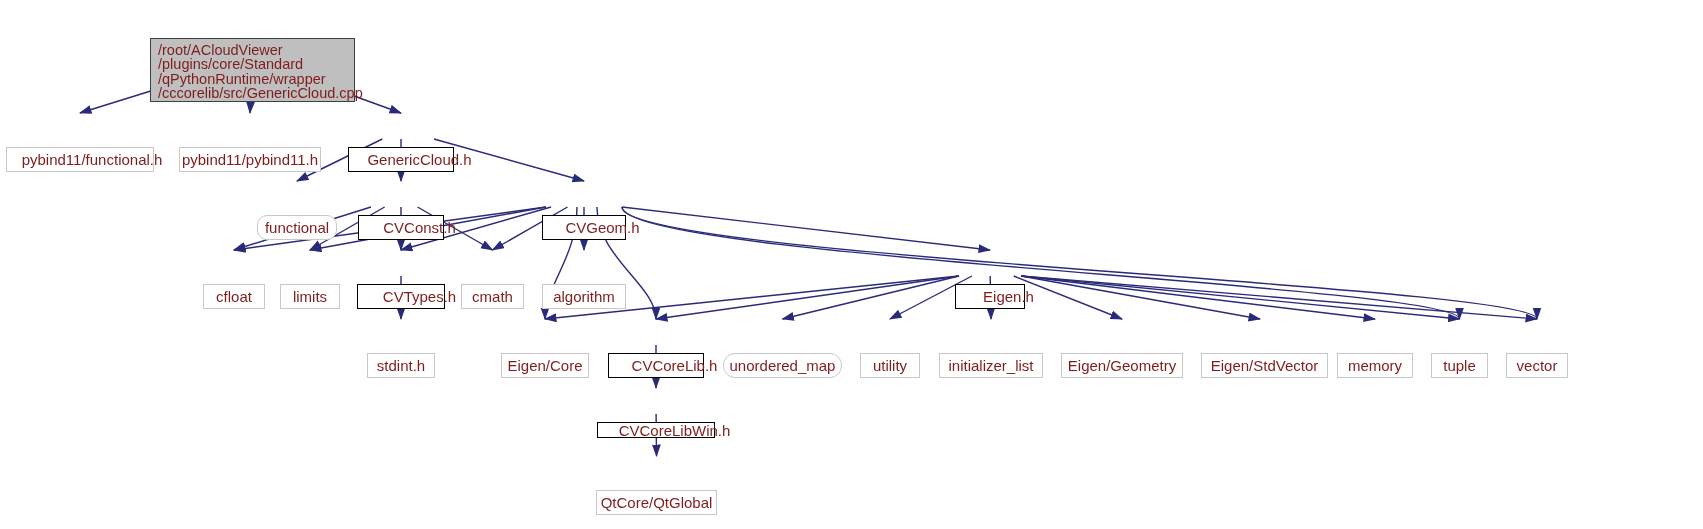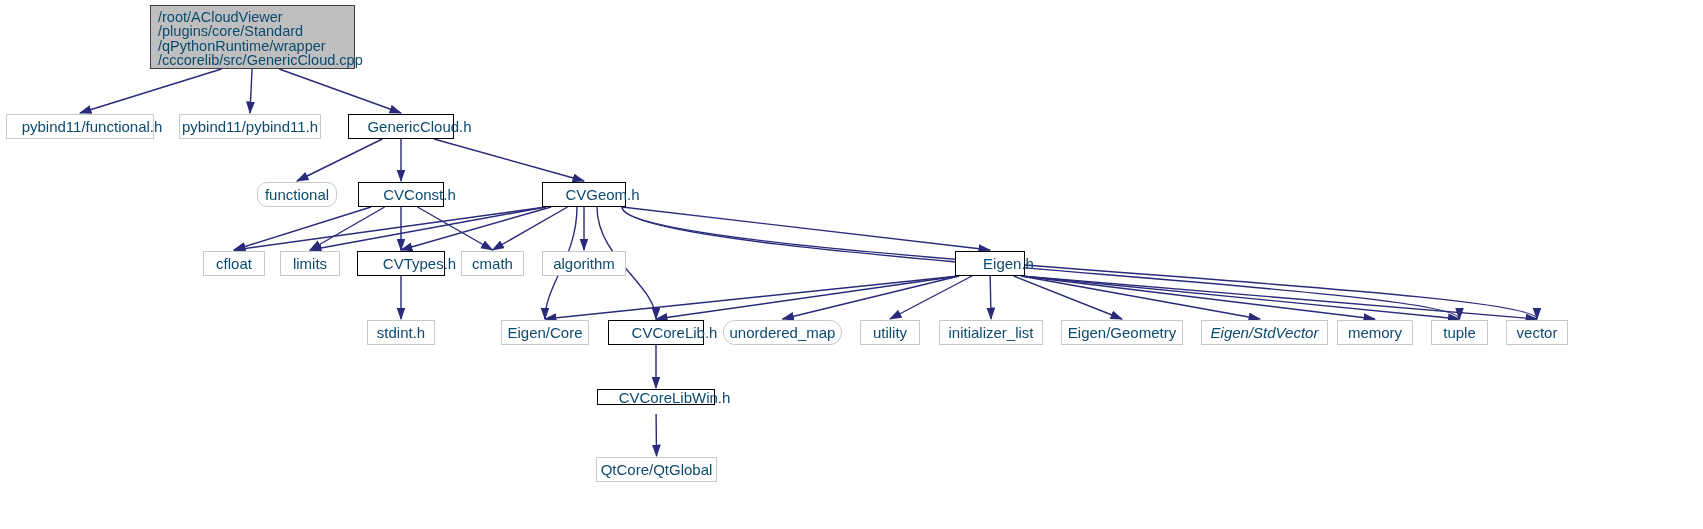--- a/index.html
+++ b/index.html
@@ -24,25 +24,26 @@
   }
   .node {
     position: absolute;
     box-sizing: border-box;
     display: flex;
     align-items: center;
     justify-content: center;
     background: #ffffff;
     border: 1px solid #c8c8c8;
     font-size: 15px;
-    color: #0c4a6e;
+    color: #7f1d1d;
     line-height: 1.0;
     white-space: pre;
     text-align: center;
     z-index: 2;
+    margin-top: 33px;
   }
   .node.header {
     border: 1.6px solid #000000;
     padding-left: 37px;
   }
   .node.root {
     background: #bfbfbf;
     border: 1.6px solid #404040;
     justify-content: flex-start;
     align-items: flex-start;
@@ -119,20 +120,20 @@
       <div class="node" style="left: 461px; top: 251px; width: 63px; height: 25px;"><span class="node-label">cmath</span></div>
       <div class="node" style="left: 542px; top: 251px; width: 84px; height: 25px;"><span class="node-label">algorithm</span></div>
       <div class="node header" style="left: 955px; top: 251px; width: 70px; height: 25px;"><span class="node-label">Eigen.h</span></div>
       <div class="node" style="left: 367px; top: 320px; width: 68px; height: 25px;"><span class="node-label">stdint.h</span></div>
       <div class="node" style="left: 501px; top: 320px; width: 88px; height: 25px;"><span class="node-label">Eigen/Core</span></div>
       <div class="node header" style="left: 608px; top: 320px; width: 96px; height: 25px;"><span class="node-label">CVCoreLib.h</span></div>
       <div class="node" style="left: 723px; top: 320px; width: 119px; height: 25px; border-radius: 12px;"><span class="node-label">unordered_map</span></div>
       <div class="node" style="left: 860px; top: 320px; width: 60px; height: 25px;"><span class="node-label">utility</span></div>
       <div class="node" style="left: 939px; top: 320px; width: 104px; height: 25px;"><span class="node-label">initializer_list</span></div>
       <div class="node" style="left: 1061px; top: 320px; width: 122px; height: 25px;"><span class="node-label">Eigen/Geometry</span></div>
-      <div class="node" style="left: 1201px; top: 320px; width: 127px; height: 25px; font-style: italic;"><span class="node-label">Eigen/StdVector</span></div>
+      <div class="node" style="left: 1201px; top: 320px; width: 127px; height: 25px;"><span class="node-label">Eigen/StdVector</span></div>
       <div class="node" style="left: 1337px; top: 320px; width: 76px; height: 25px;"><span class="node-label">memory</span></div>
       <div class="node" style="left: 1431px; top: 320px; width: 57px; height: 25px;"><span class="node-label">tuple</span></div>
       <div class="node" style="left: 1506px; top: 320px; width: 62px; height: 25px;"><span class="node-label">vector</span></div>
       <div class="node header" style="left: 597px; top: 389px; width: 118px; height: 16px; align-items: center;"><span class="node-label">CVCoreLibWin.h</span></div>
       <div class="node" style="left: 596px; top: 457px; width: 121px; height: 25px;"><span class="node-label">QtCore/QtGlobal</span></div>
     </div>
 </div>
 
 </body></html>

